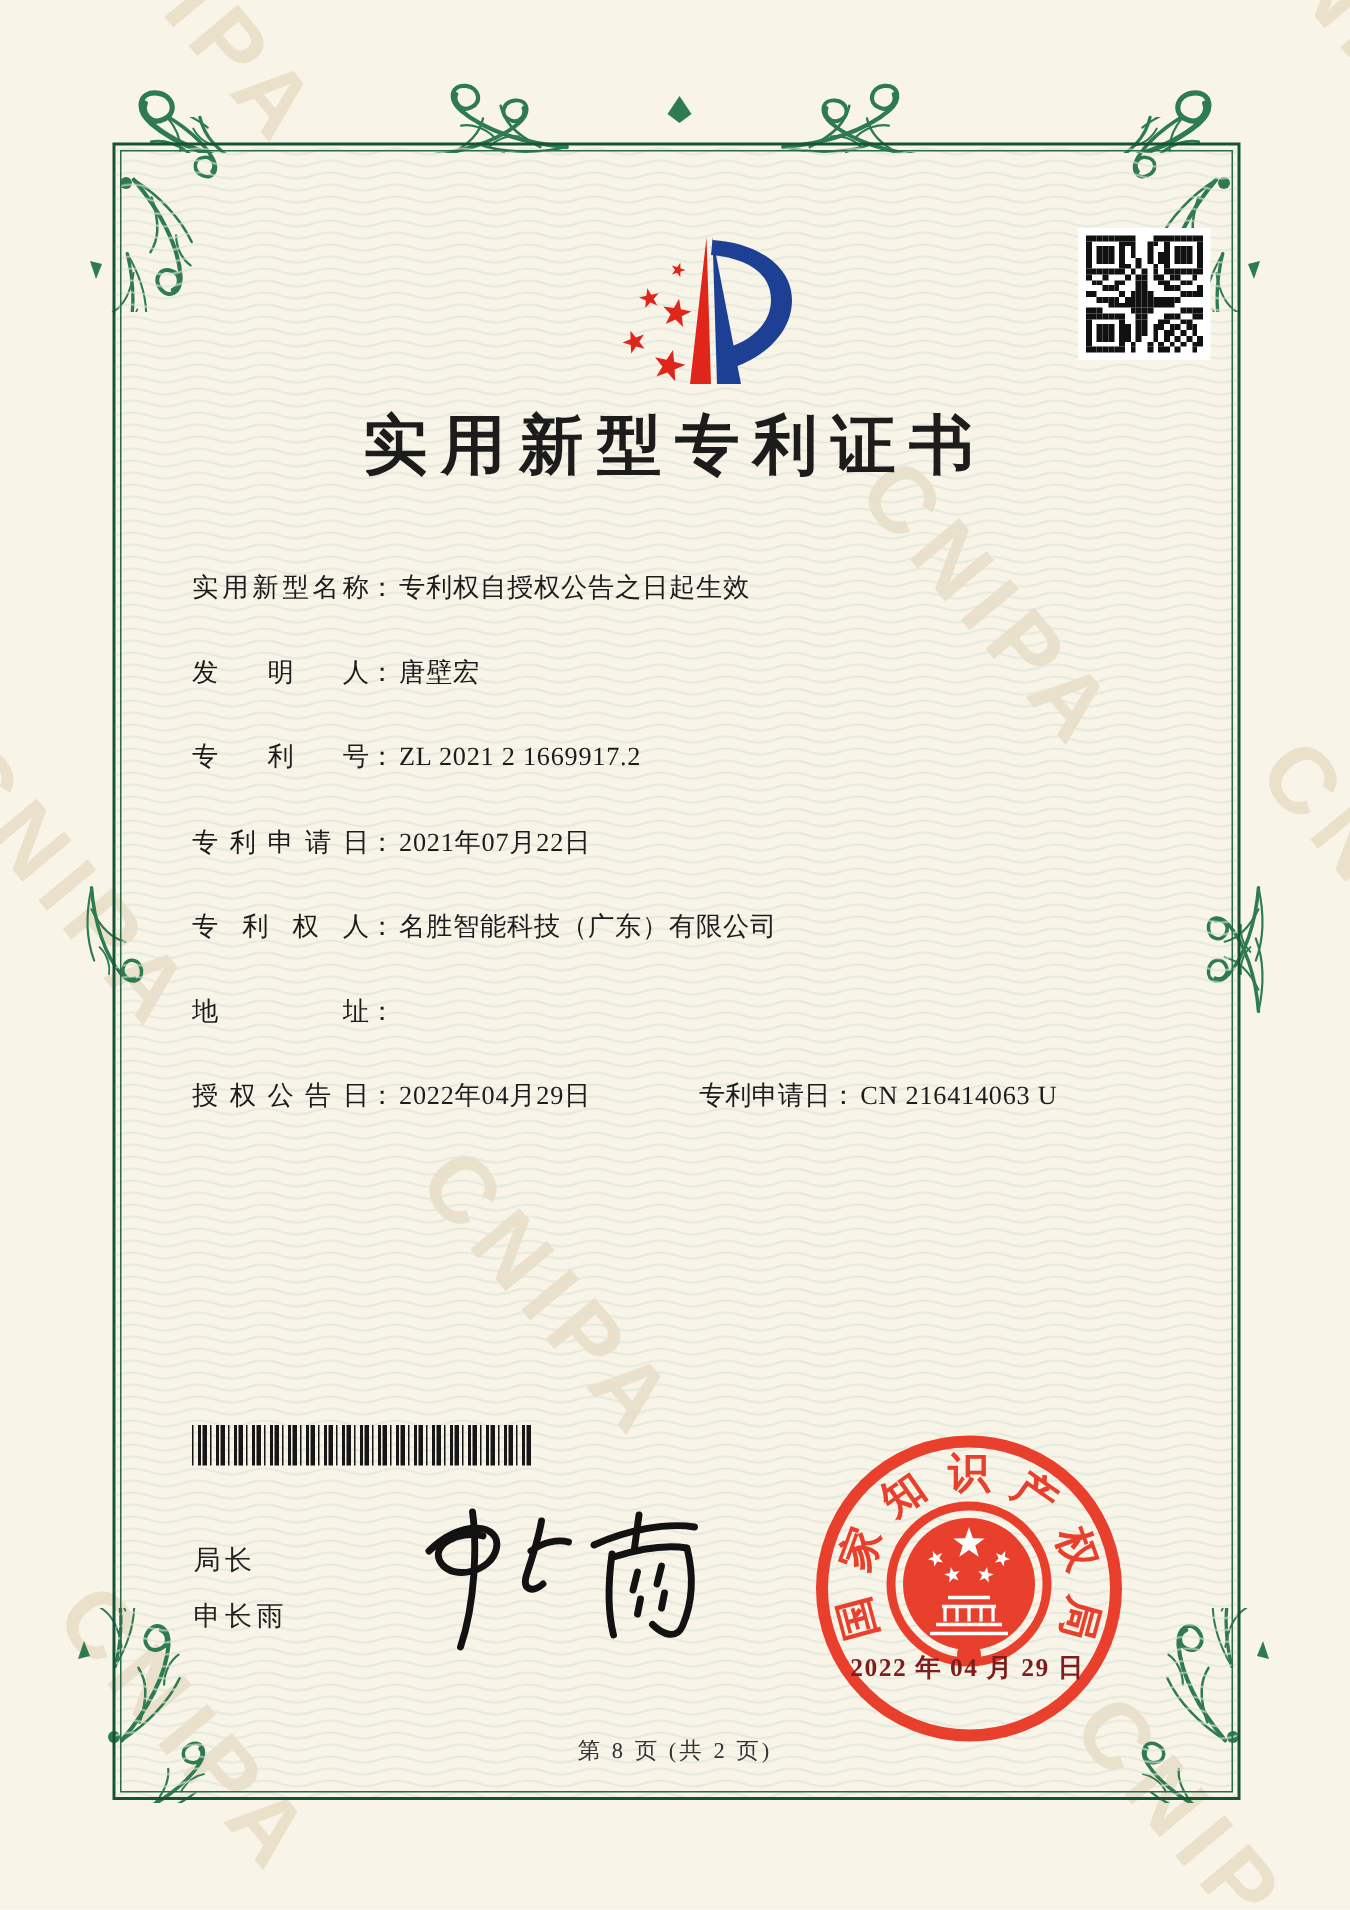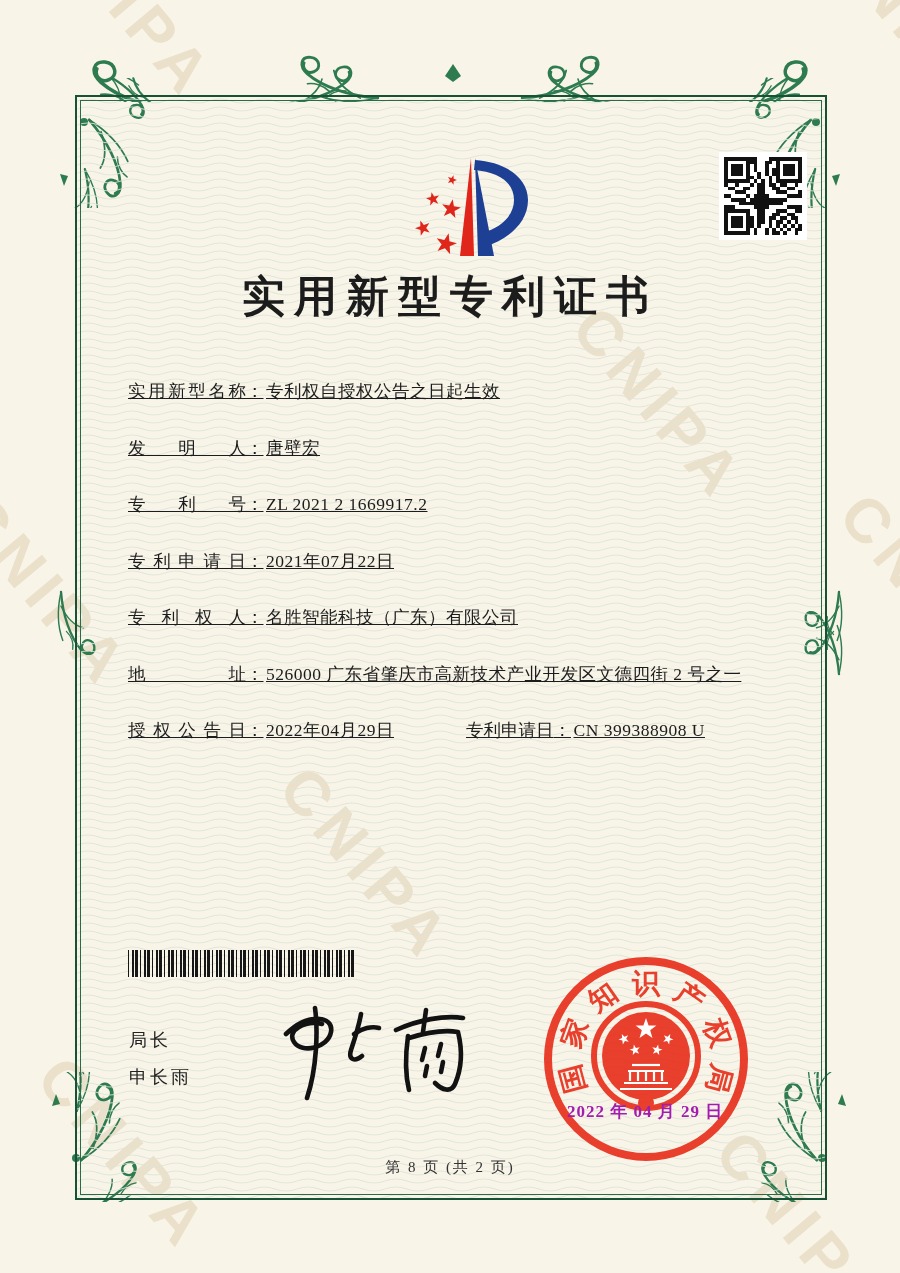--- a/index.html
+++ b/index.html
@@ -29,38 +29,38 @@
   .cert-no{position:absolute; left:112px; top:150px; font-size:17.5px; letter-spacing:2.5px;}
   .logo{position:absolute; left:388px; top:152px;}
   .qr{position:absolute; left:719px; top:152px; width:78px; height:78px; background:#fff; padding:5px;}
   .qr-grid{display:grid; grid-template-columns:repeat(21,1fr); width:78px; height:78px;}
   .qr-grid i{display:block;}
   .qr-grid i.b{background:#111;}
   .title{
     position:absolute; left:0; top:268px; width:900px; text-align:center;
     font-size:43px; font-weight:700; letter-spacing:9px;
   }
-  .fields{position:absolute; left:128px; top:379px; width:660px; font-size:17.5px;text-decoration:underline;}
+  .fields{position:absolute; left:128px; top:379px; width:660px; font-size:17.5px;}
   .frow{display:flex; margin-bottom:32.5px; line-height:24px; align-items:flex-start;}
   .frow .lbl{width:118px; text-align:justify; text-align-last:justify; flex:none;}
   .frow .col{flex:none; width:20px;}
   .frow .val{letter-spacing:.5px;}
   .addr-val{width:500px;}
   .pair2{margin-left:72px; display:flex;}
   .body-text{position:absolute; left:128px; top:740px; width:655px; font-size:16.5px; line-height:31px; text-align:justify; letter-spacing:.3px;}
   .body-text p{margin:0; text-indent:2em;}
   .barcode{position:absolute; left:128px; top:950px; height:27px; display:flex; align-items:stretch;}
   .barcode i{display:block; height:100%;}
   .signer-title{position:absolute; left:129px; top:1028px; font-family:"Liberation Sans","DejaVu Sans",sans-serif; font-size:18px; letter-spacing:3px; color:#222;}
   .signer-name{position:absolute; left:129px; top:1065px; font-family:"Liberation Sans","DejaVu Sans",sans-serif; font-size:18px; letter-spacing:3px; color:#222;}
   .signature{position:absolute; left:258px; top:1000px;}
   .seal{position:absolute; left:540px; top:953px;}
   .seal-date{
     position:absolute; left:545px; top:1100px; width:200px; text-align:center;
-    font-size:17px; letter-spacing:1px; color:#a21caf; font-weight:600;
+    font-size:17px; letter-spacing:1px; color:#7f1d1d; font-weight:600;
   }
   .page-num{position:absolute; left:0; top:1158px; width:900px; text-align:center; font-size:15px; letter-spacing:2px; color:#333;}
   .footer-strip{
     position:absolute; left:348px; top:1210px; width:250px; height:38px;
     background:#fdfbf4; display:flex; align-items:center; justify-content:center;
     font-size:16.5px; letter-spacing:2px; color:#2b2b2b;
   }
 </style>
 </head>
 <body>
@@ -625,30 +625,29 @@
         <span class="val">2021年07月22日</span>
     </div>
     <div class="frow">
       <span class="lbl">专利权人</span>
         <span class="col">：</span>
         <span class="val">名胜智能科技（广东）有限公司</span>
     </div>
     <div class="frow">
       <span class="lbl">地址</span>
         <span class="col">：</span>
-        <span class="val addr-val">526000 广东省肇庆市高新技术产业开发区文德四街 2 号之一</span>
     </div>
     <div class="frow">
       <span class="lbl">授权公告日</span>
         <span class="col">：</span>
         <span class="val">2022年04月29日</span>
       <span class="pair2">
         <span>专利申请日</span>
           <span class="col">：</span>
-          <span class="val">CN 399388908 U</span>
+          <span class="val">CN 216414063 U</span>
       </span>
     </div>
   </div>
 
   <div class="body-text">
   </div>
 
   <div class="barcode" id="barcode">
       <i style="width: 1px; background: rgb(22, 22, 22);"></i>
       <i style="width: 3px; background: transparent;"></i>

